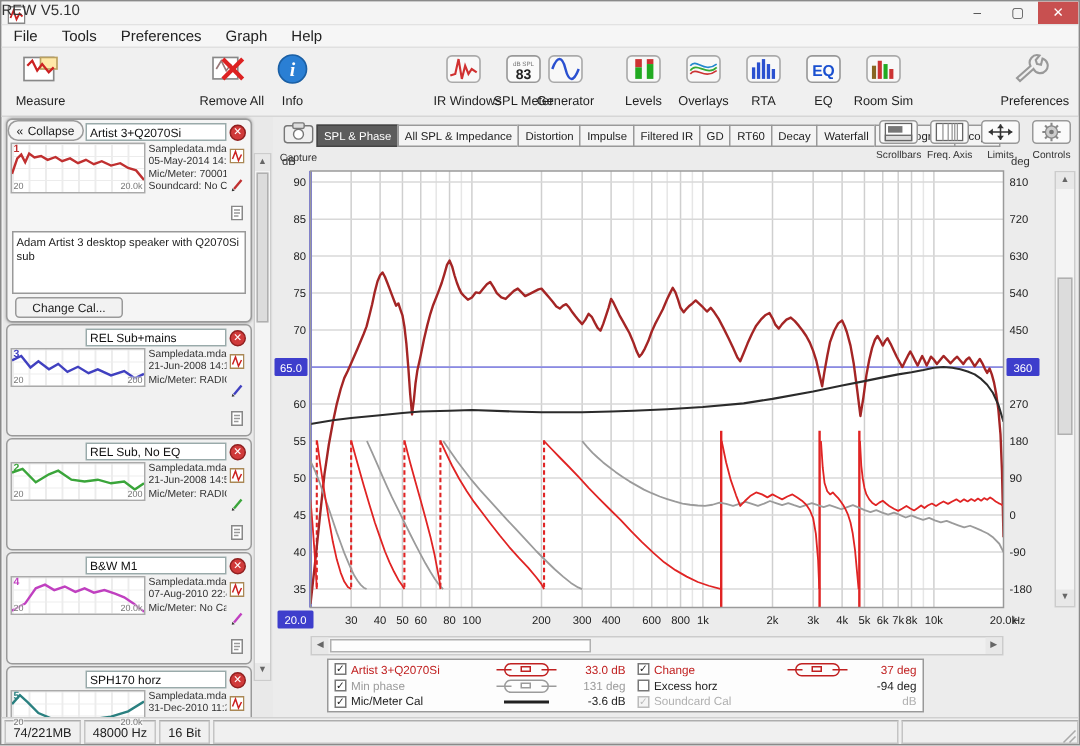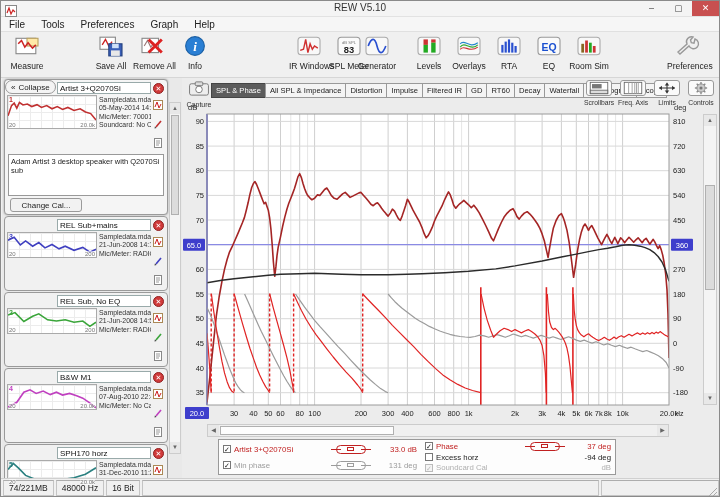--- a/index.html
+++ b/index.html
@@ -1,21 +1,21 @@
 <!DOCTYPE html>
 <html><head>
 <meta charset="utf-8">
 <style>
   html,body{margin:0;padding:0;background:#cfcfcf;font-family:"Liberation Sans",sans-serif;}
   *{box-sizing:border-box;-webkit-font-smoothing:antialiased;}
   .win{position:relative;width:720px;height:497px;background:#f0f0f0;border:1px solid #8a8a8a;overflow:hidden;}
   
   .titlebar{position:absolute;left:0;top:0;width:100%;height:16px;background:#f4f4f4;border-bottom:1px solid #e2e2e2;}
   .appicon{position:absolute;left:4px;top:2px;width:12px;height:12px;}
-  .title{position:absolute;left:0;right:0;top:1px;text-align:center;font-size:10px;color:#333;}
+  .title{position:absolute;left:0;right:0;top:1px;font-size:10px;color:#333;}
   .wbtns{position:absolute;right:0;top:0;display:flex;height:16px;}
   .wbtn{width:27px;height:15px;font-size:9px;text-align:center;line-height:15px;color:#444;}
   .wbtn.close{background:#c85050;color:#fff;}
   
   .menubar{position:absolute;left:0;top:16px;width:100%;height:15px;background:#f6f6f6;border-bottom:1px solid #e0e0e0;display:flex;align-items:center;}
   .mitem{font-size:10px;color:#222;padding:0 8px;}
   
   .toolbar{position:absolute;left:0;top:31px;width:100%;height:46px;background:#f0f0f0;border-bottom:1px solid #d6d6d6;}
   .tbtn{position:absolute;top:3px;width:40px;text-align:center;}
   .tbtn .ticon{display:inline-block;width:28px;height:22px;}
@@ -111,27 +111,20 @@
       <div class="mitem">Preferences</div>
       <div class="mitem">Graph</div>
       <div class="mitem">Help</div>
     </div>
   <div class="toolbar" id="toolbar">
       <div class="tbtn" style="left:6px"><span class="ticon"><svg viewBox="0 0 24 20">
             <rect x="2" y="3" width="18" height="14" fill="#fff" stroke="#888"></rect>
             <rect x="12" y="3" width="10" height="7" fill="#ffe9a8" stroke="#b9a060"></rect>
             <polyline points="4,8 7,5 10,11 13,7 17,12 20,9" stroke="#c22" fill="none" stroke-width="1.4"></polyline>
           </svg></span><div class="tlabel">Measure</div></div>
-      <div class="tbtn" style="left:90px"><span class="ticon"><svg viewBox="0 0 24 20">
-            <rect x="2" y="2" width="14" height="11" fill="#fff" stroke="#888"></rect>
-            <polyline points="4,9 7,4 10,10 13,6" stroke="#c22" fill="none" stroke-width="1.2"></polyline>
-            <rect x="10" y="8" width="12" height="11" fill="#3a5fb8" stroke="#23407f"></rect>
-            <rect x="13" y="8" width="6" height="4" fill="#cfe0f8"></rect>
-            <rect x="12" y="14" width="8" height="5" fill="#e8e8e8"></rect>
-          </svg></span><div class="tlabel">Save All</div></div>
       <div class="tbtn" style="left:132px"><span class="ticon"><svg viewBox="0 0 24 20">
             <rect x="2" y="3" width="15" height="13" fill="#fff" stroke="#888"></rect>
             <polyline points="4,10 7,5 10,11 13,7" stroke="#977" fill="none"></polyline>
             <path d="M8 4 L20 16 M20 4 L8 16" stroke="#d22" stroke-width="2.6" fill="none"></path>
           </svg></span><div class="tlabel">Remove All</div></div>
       <div class="tbtn" style="left:174px"><span class="ticon"><svg viewBox="0 0 24 20">
             <circle cx="12" cy="10" r="8.5" fill="#2a7fd4" stroke="#1a5fa4"></circle>
             <text x="12" y="14.5" font-size="12" fill="#fff" text-anchor="middle" font-style="italic" font-weight="bold" font-family="Liberation Serif,serif">i</text>
           </svg></span><div class="tlabel">Info</div></div>
       <div class="tbtn" style="left:288px"><span class="ticon"><svg viewBox="0 0 24 20">
@@ -576,25 +569,31 @@
             <div class="lrow">
               <span class="cb">✓</span>
               <span class="llabel" style="color:#9b9b9b">Min phase</span>
               <span class="tricon" style="border-color:#9b9b9b">
                 <span class="tline" style="background:#9b9b9b"></span>
                 <span class="tline2" style="background:#9b9b9b"></span>
                 <span class="tbox" style="border-color:#9b9b9b"></span>
               </span>
               <span class="lval" style="color:#9b9b9b">131 deg</span>
             </div>
+            <div class="lrow">
+              <span class="cb">✓</span>
+              <span class="llabel" style="color:#222222">Mic/Meter Cal</span>
+              <span class="lline" style="background:#222222"></span>
+              <span class="lval" style="color:#222">-3.6 dB</span>
+            </div>
           </div>
           <div class="lcol" style="padding-left:8px">
             <div class="lrow">
               <span class="cb">✓</span>
-              <span class="llabel" style="color:#c02020">Phase</span>
+              <span class="llabel" style="color:#c02020">Change</span>
               <span class="tricon" style="border-color:#c02020">
                 <span class="tline" style="background:#c02020"></span>
                 <span class="tline2" style="background:#c02020"></span>
                 <span class="tbox" style="border-color:#c02020"></span>
               </span>
               <span class="lval" style="color:#c02020">37 deg</span>
             </div>
             <div class="lrow">
               <span class="cb"></span>
               <span class="llabel" style="color:#222222">Excess horz</span>

